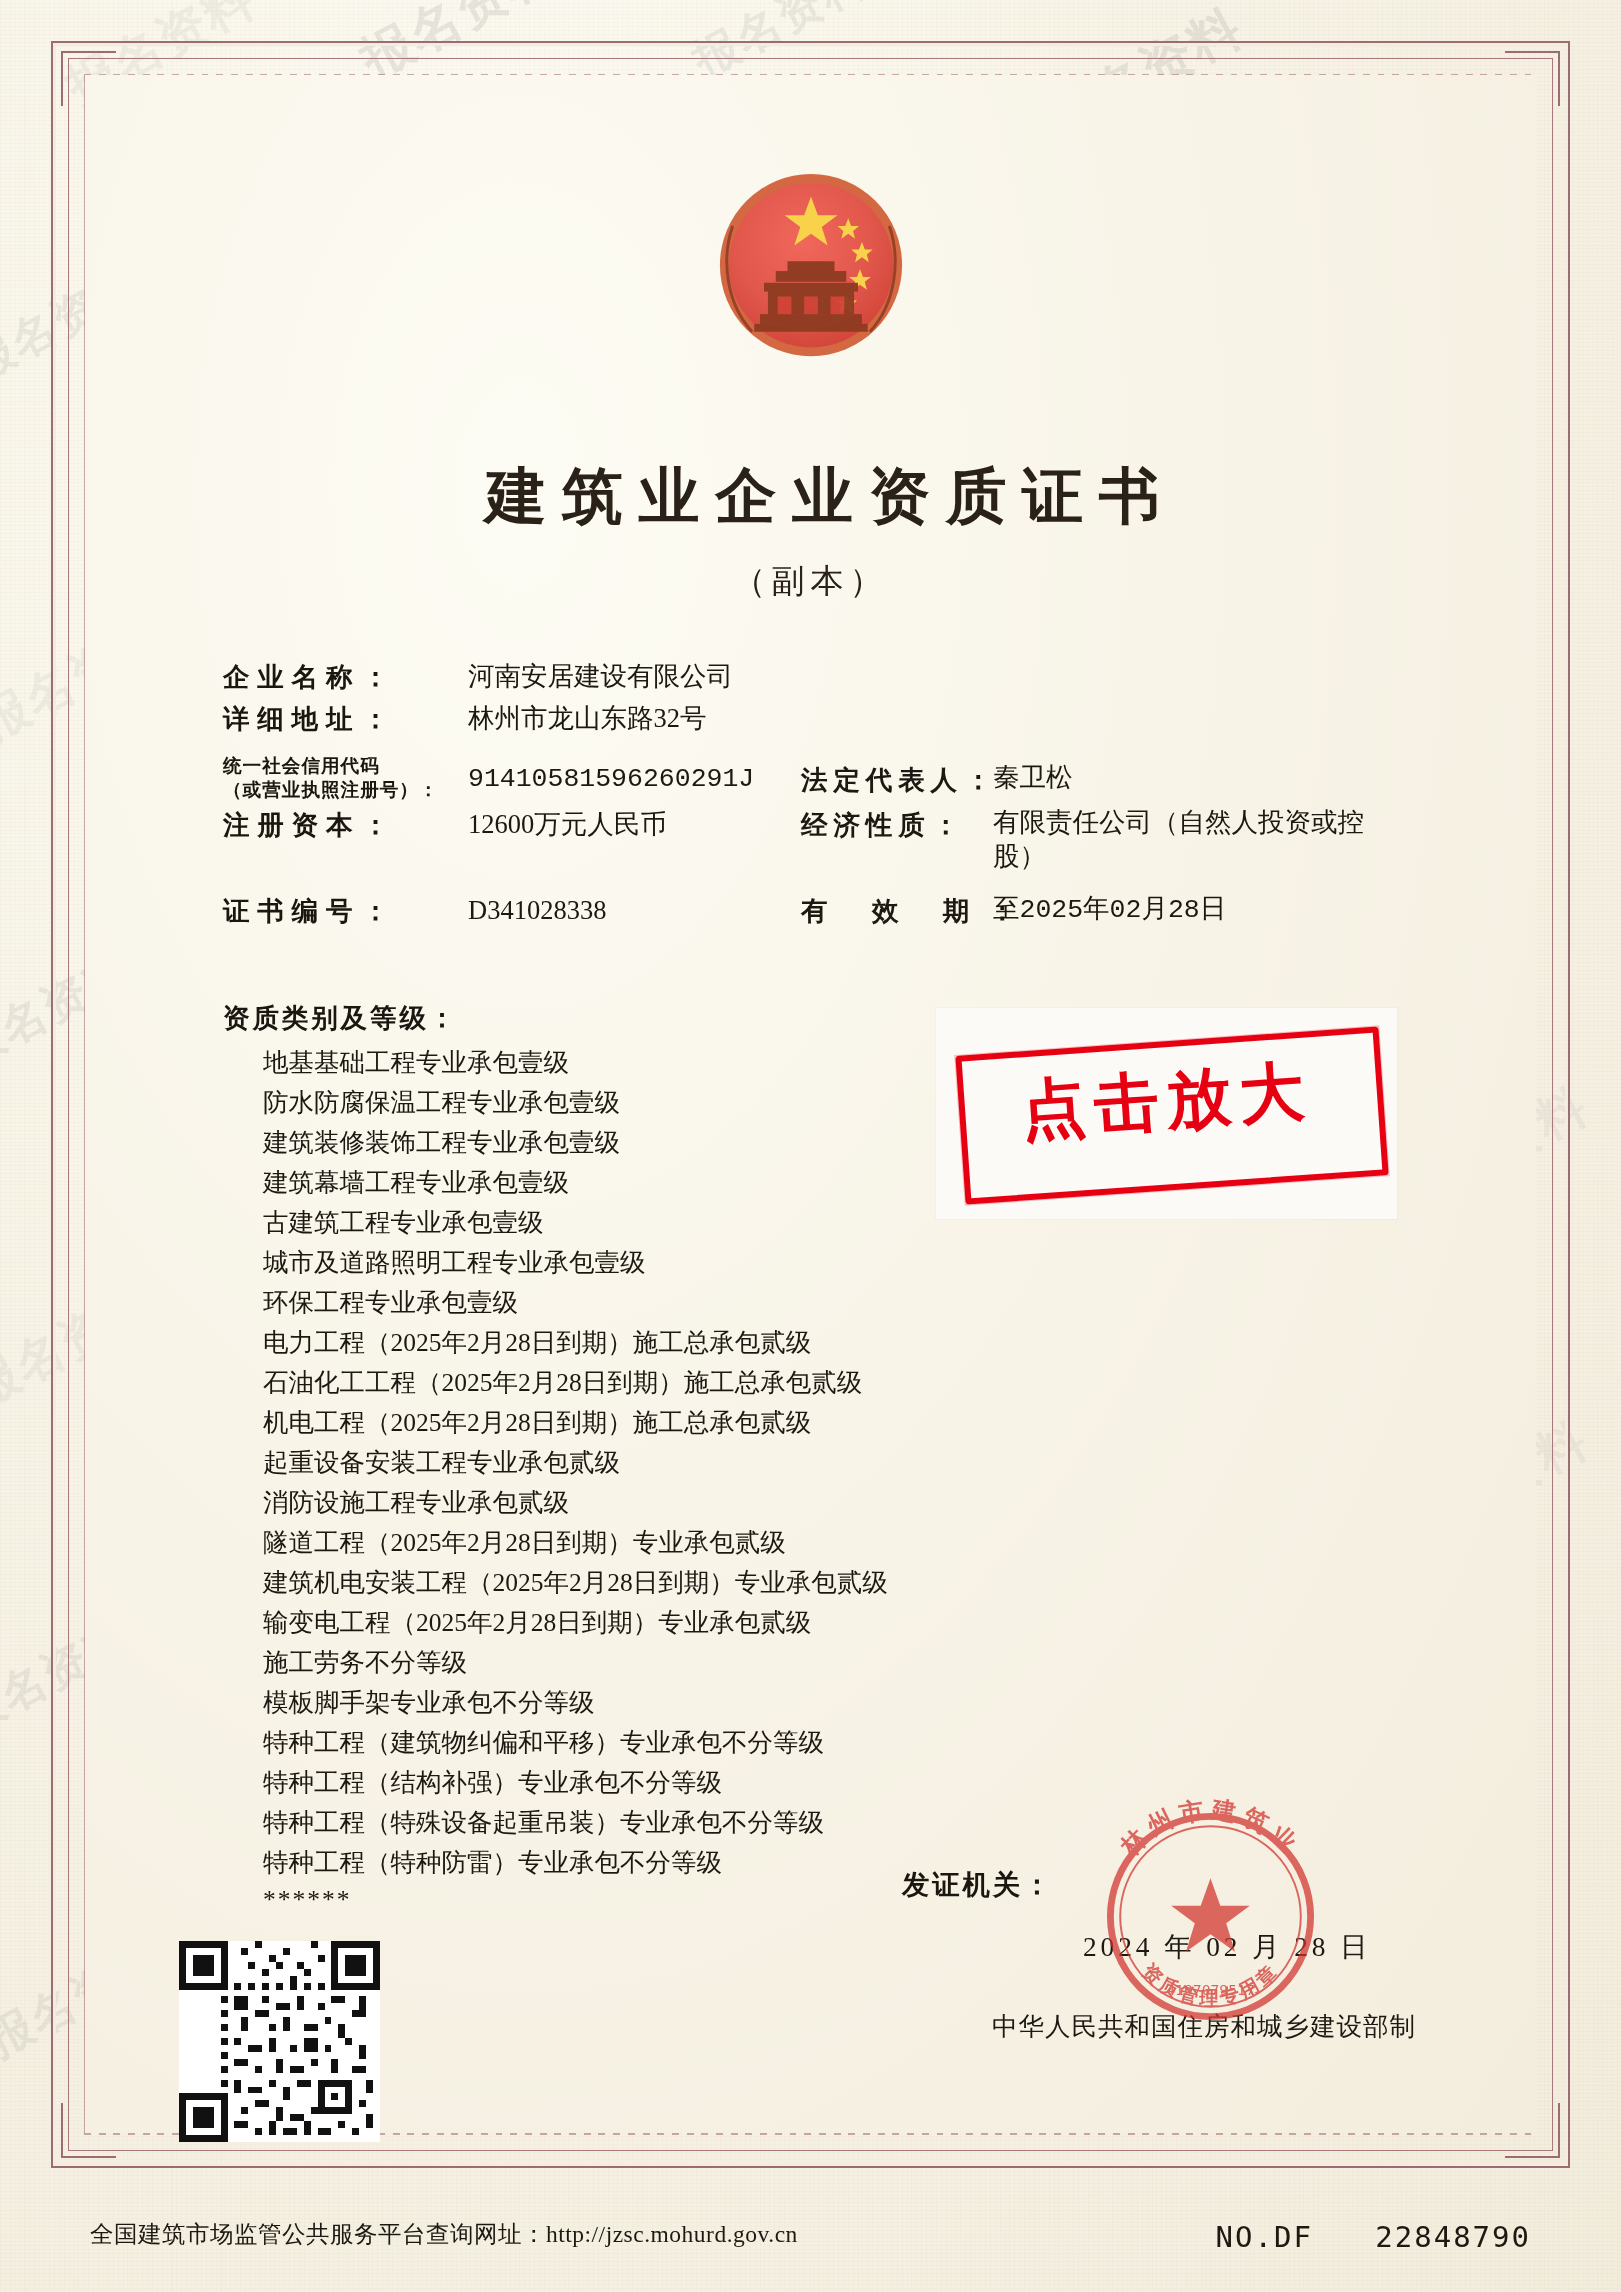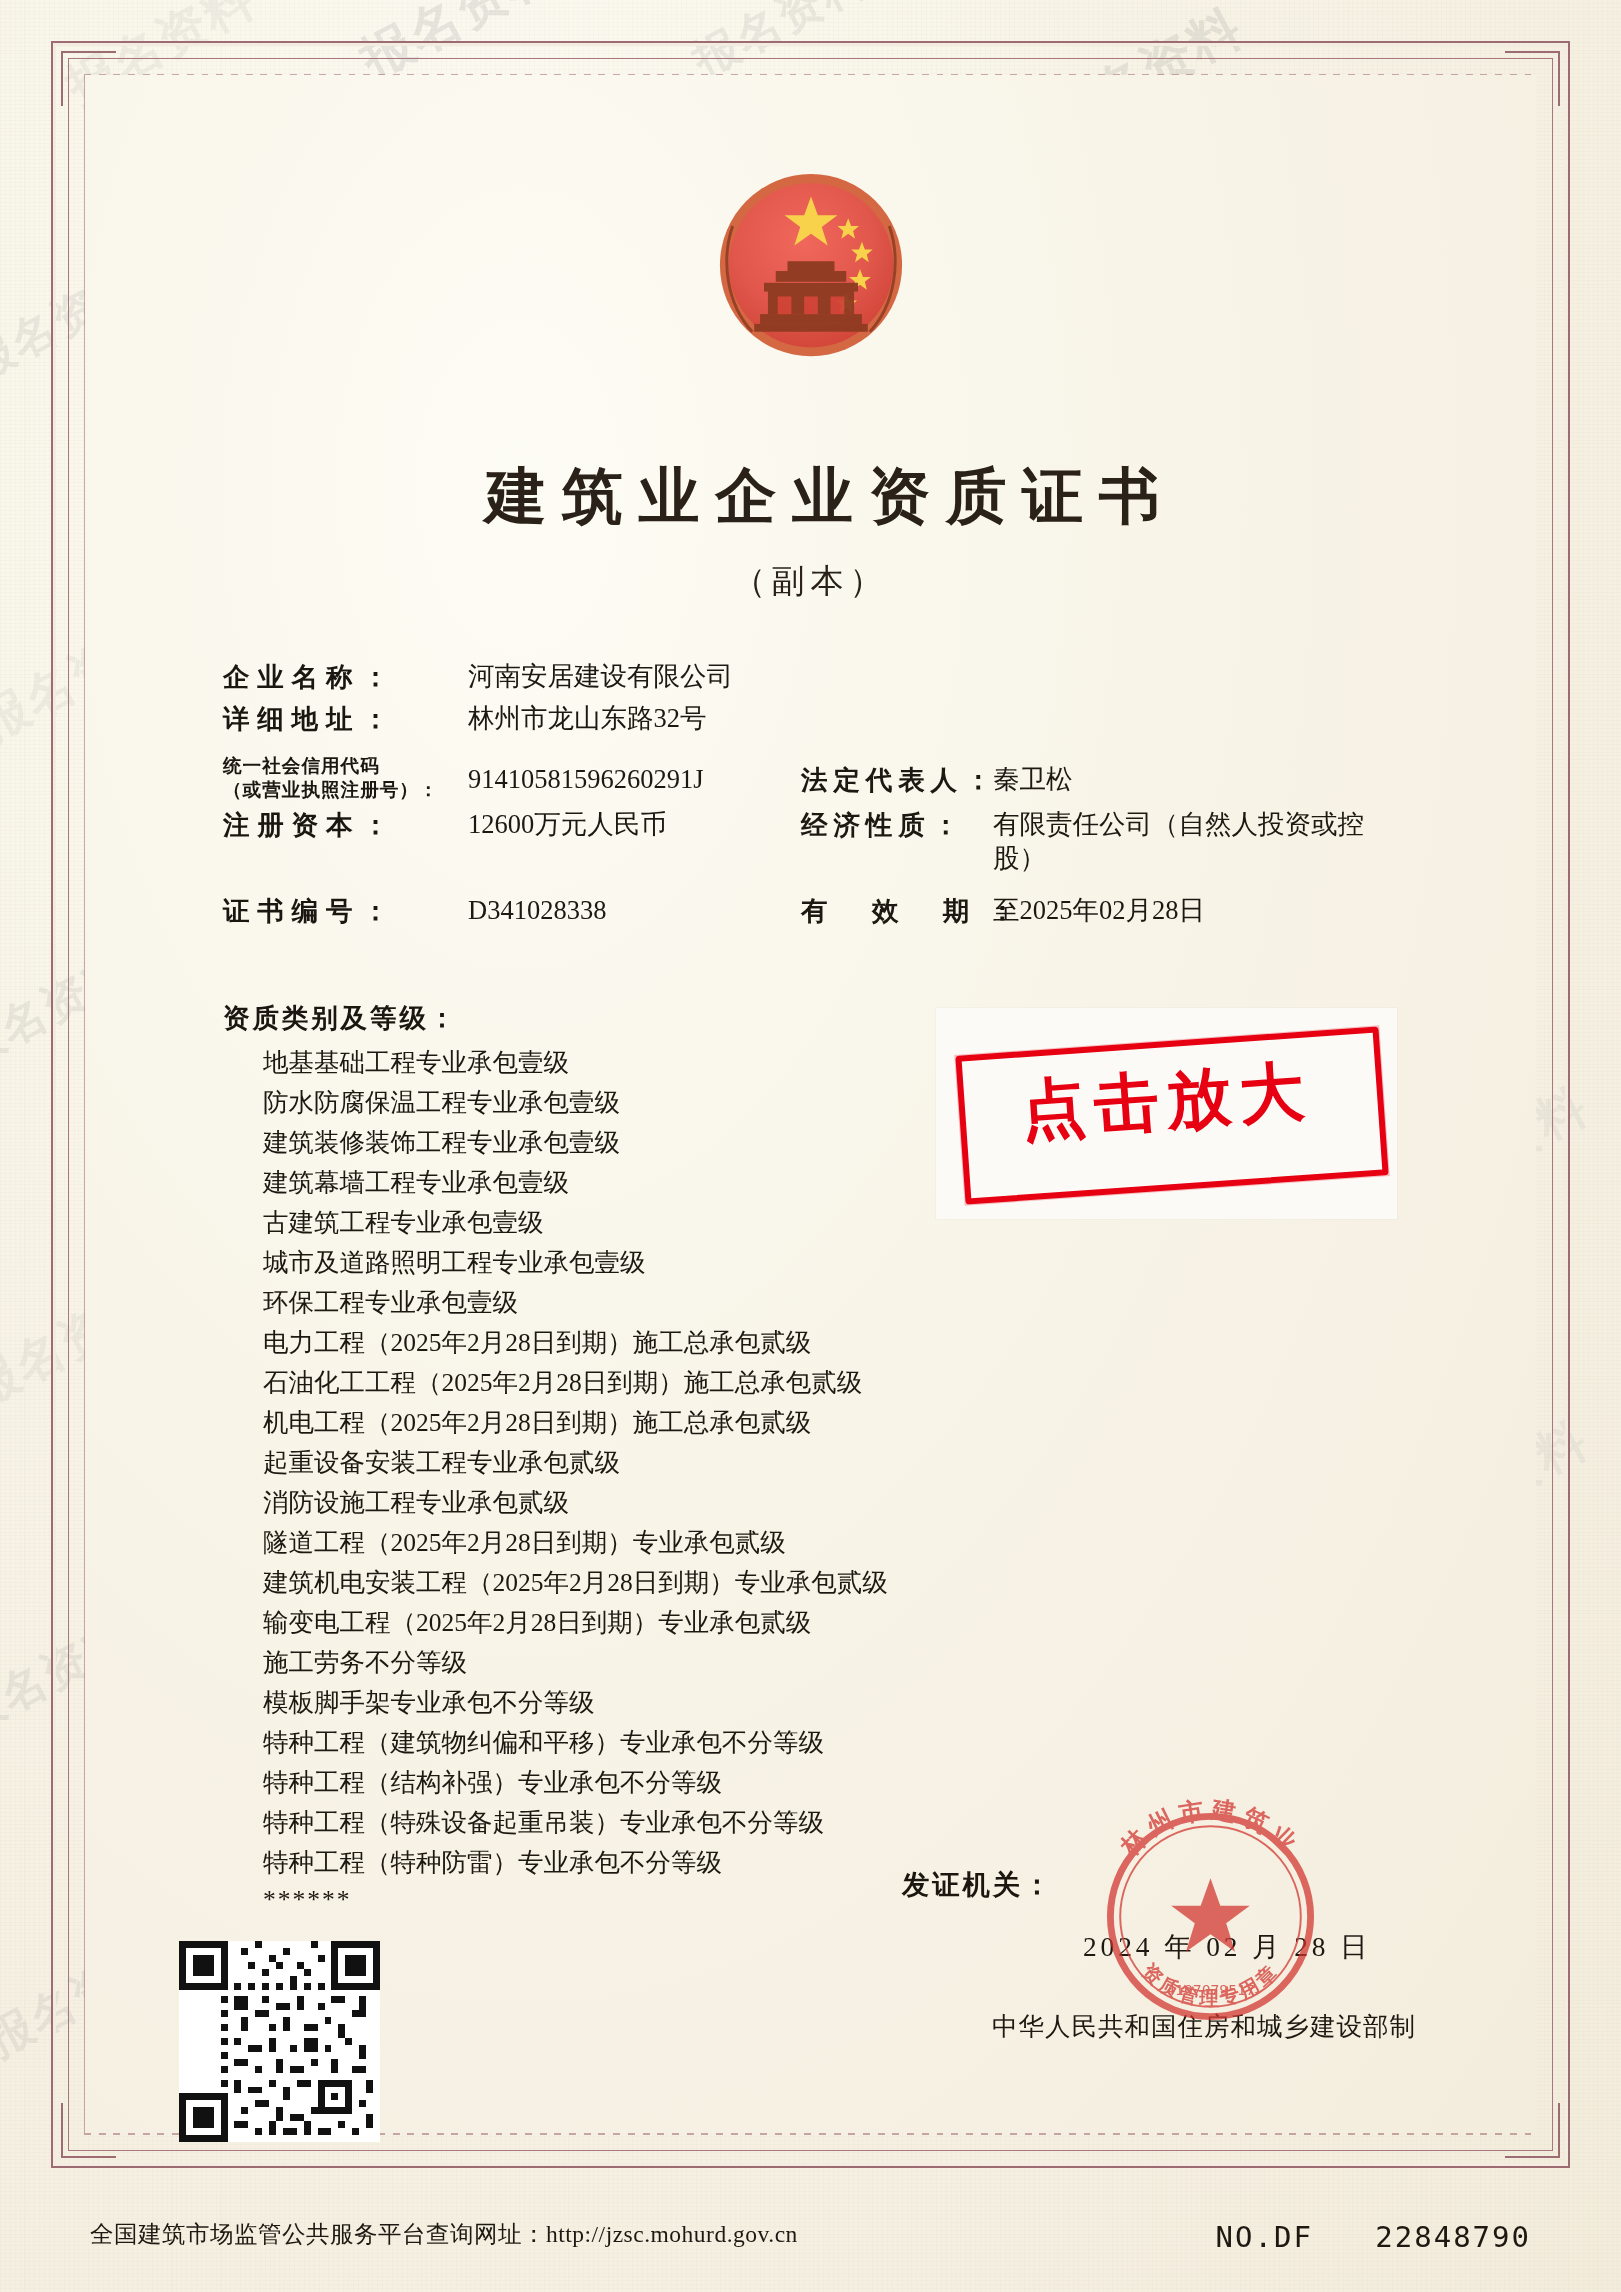--- a/index.html
+++ b/index.html
@@ -163,21 +163,21 @@
   .lbl-r {
     font-family: "DejaVu Sans", sans-serif;
     font-weight: 700;
     font-size: 26.5px;
     letter-spacing: 5.9px;
     white-space: nowrap;
     flex: 0 0 auto;
     width: 192px;
   }
   .lbl-r.sp { letter-spacing: 17.6px; }
-  .val-r { font-size: 26.5px; line-height: 1.3; max-width: 421px; }
+  .val-r { font-size: 26.5px; line-height: 1.3; max-width: 421px; font-family: Liberation Mono, monospace; }
 
   
   .qual-head {
     position: absolute;
     left: 223px;
     top: 1000px;
     font-family: "DejaVu Sans", sans-serif;
     font-weight: 700;
     font-size: 26.5px;
     letter-spacing: 2.9px;
@@ -415,21 +415,21 @@
       <div class="lbl"><span>详细地址</span><span class="colon">：</span></div>
       <div class="val">林州市龙山东路32号</div>
     </div>
 
     <div class="row-split" style="margin-top:13.7px;">
       <div class="col-left">
         <div class="lbl two-line">
           <div>统一社会信用代码</div>
           <div>（或营业执照注册号）：</div>
         </div>
-        <div class="val" style="padding-top:11.8px;">91410581596260291J</div>
+        <div class="val" style="padding-top:11.8px;font-family:Liberation Mono, monospace;">91410581596260291J</div>
       </div>
       <div class="col-right">
         <div class="lbl-r" style="padding-top:11.8px;"><span>法定代表人</span><span class="colon">：</span></div>
         <div class="val-r" style="padding-top:11.8px;">秦卫松</div>
       </div>
     </div>
 
     <div class="row-split" style="margin-top:2px;">
       <div class="col-left">
         <div class="lbl"><span>注册资本</span><span class="colon">：</span></div>

